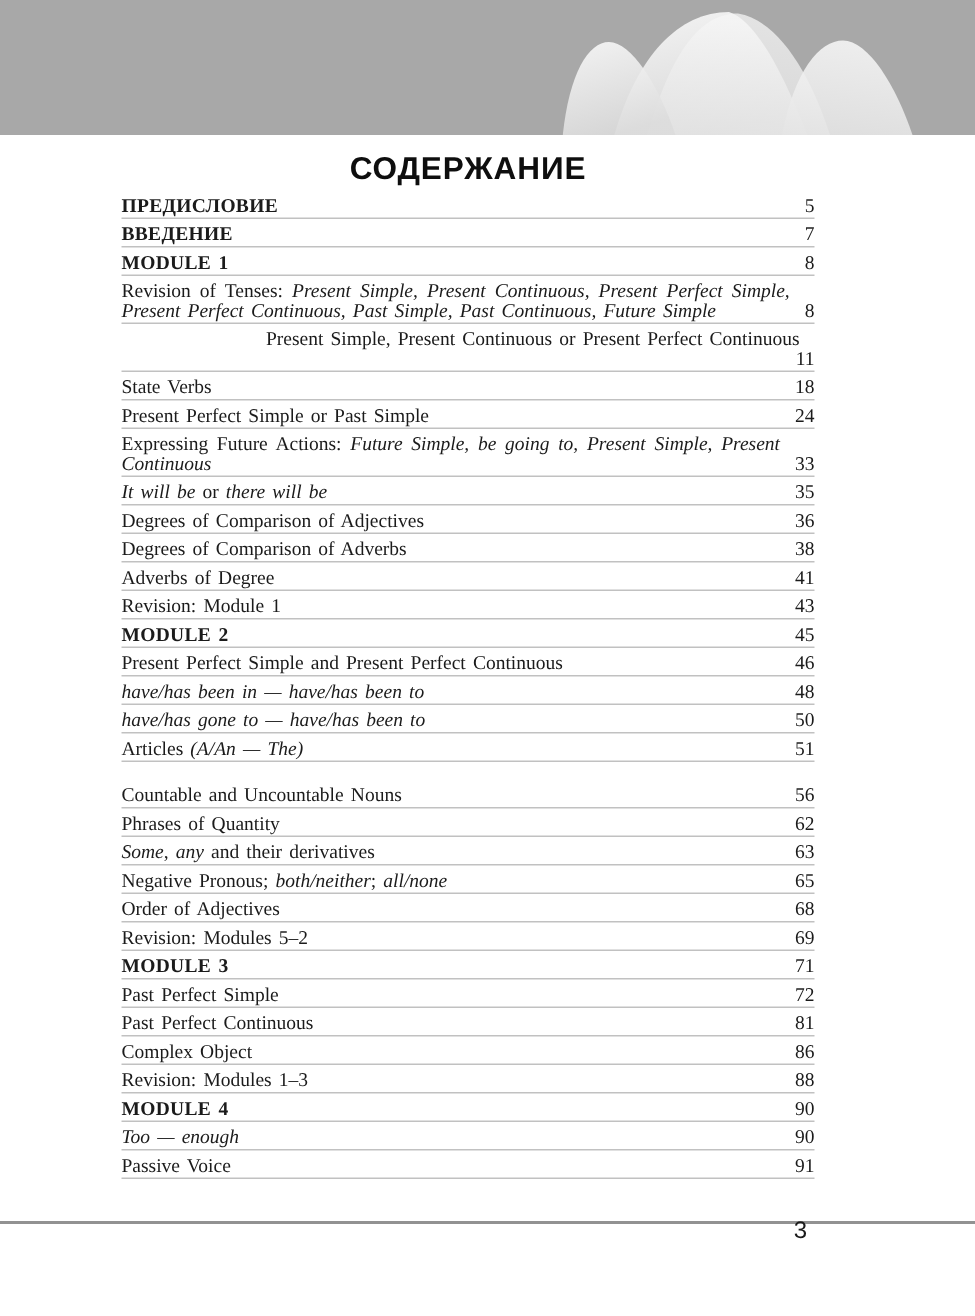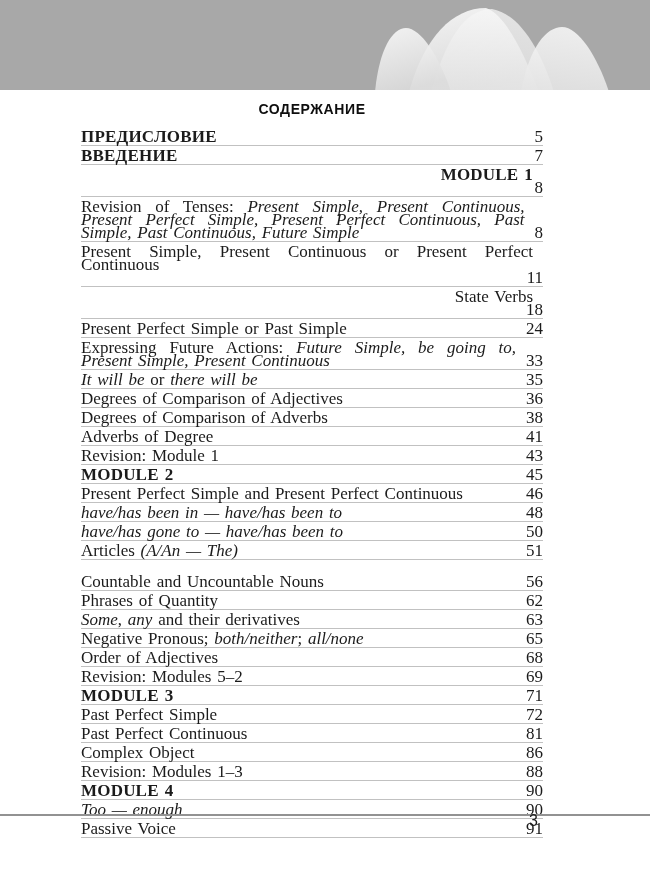--- a/index.html
+++ b/index.html
@@ -10,30 +10,30 @@
   }
   .topbar{
     position:absolute;left:0;top:0;width:650px;height:90px;
     background:#a8a8a8;overflow:hidden;
   }
   .topbar svg{display:block;}
   .title{
     position:absolute;left:81px;top:101px;width:462px;
     text-align:center;margin:0;
     font-family:"Liberation Sans", sans-serif;
-    font-weight:bold;font-size:14px;letter-spacing:.6px;color:#0e0e0e;
+    font-weight:bold;font-size:21px;letter-spacing:.6px;color:#0e0e0e;
   }
   .entries{
     position:absolute;left:81px;top:127px;width:462px;
   }
   .row{
     display:flex;align-items:flex-end;
     border-bottom:1px solid #c1c1c1;
     padding:3px 0 2px;
-    font-size:17px;line-height:13px;
+    font-size:13px;line-height:13px;
     word-spacing:1.5px;
   }
   .row.bold{font-weight:bold;letter-spacing:.2px;}
   .row.bold .n{font-weight:normal;letter-spacing:0;}
   .t{flex:1 1 auto;text-align:justify;padding-right:10px;}
   .t em{font-style:italic;}
   .n{flex:0 0 auto;white-space:nowrap;}
   .footer-rule{
     position:absolute;left:0;top:806px;width:650px;height:2px;
     background:#929292;border:0;
@@ -70,33 +70,33 @@
 
 <div class="entries" id="entries">
     <div class="row bold" style="border-bottom-color: rgb(193, 193, 193);">
       <span class="t"><span>ПРЕДИСЛОВИЕ</span></span>
       <span class="n">5</span>
     </div>
     <div class="row bold" style="border-bottom-color: rgb(193, 193, 193);">
       <span class="t"><span>ВВЕДЕНИЕ</span></span>
       <span class="n">7</span>
     </div>
-    <div class="row bold" style="border-bottom-color: rgb(193, 193, 193); flex-direction: column;">
+    <div class="row bold" style="border-bottom-color: rgb(193, 193, 193);">
       <span class="t"><span>MODULE 1</span></span>
       <span class="n">8</span>
     </div>
     <div class="row" style="border-bottom-color: rgb(193, 193, 193);">
       <span class="t"><span>Revision of Tenses: </span><em>Present Simple, Present Continuous, Present Perfect Simple, Present Perfect Continuous, Past Simple, Past Continuous, Future Simple</em></span>
       <span class="n">8</span>
     </div>
     <div class="row" style="border-bottom-color: rgb(193, 193, 193); flex-direction: column;">
       <span class="t"><span>Present Simple, Present Continuous or Present Perfect Continuous</span></span>
       <span class="n">11</span>
     </div>
-    <div class="row" style="border-bottom-color: rgb(193, 193, 193); flex-direction: column;">
+    <div class="row" style="border-bottom-color: rgb(193, 193, 193);">
       <span class="t"><span>State Verbs</span></span>
       <span class="n">18</span>
     </div>
     <div class="row" style="border-bottom-color: rgb(193, 193, 193);">
       <span class="t"><span>Present Perfect Simple or Past Simple</span></span>
       <span class="n">24</span>
     </div>
     <div class="row" style="border-bottom-color: rgb(193, 193, 193);">
       <span class="t"><span>Expressing Future Actions: </span><em>Future Simple, be going to, Present Simple, Present Continuous</em></span>
       <span class="n">33</span>

